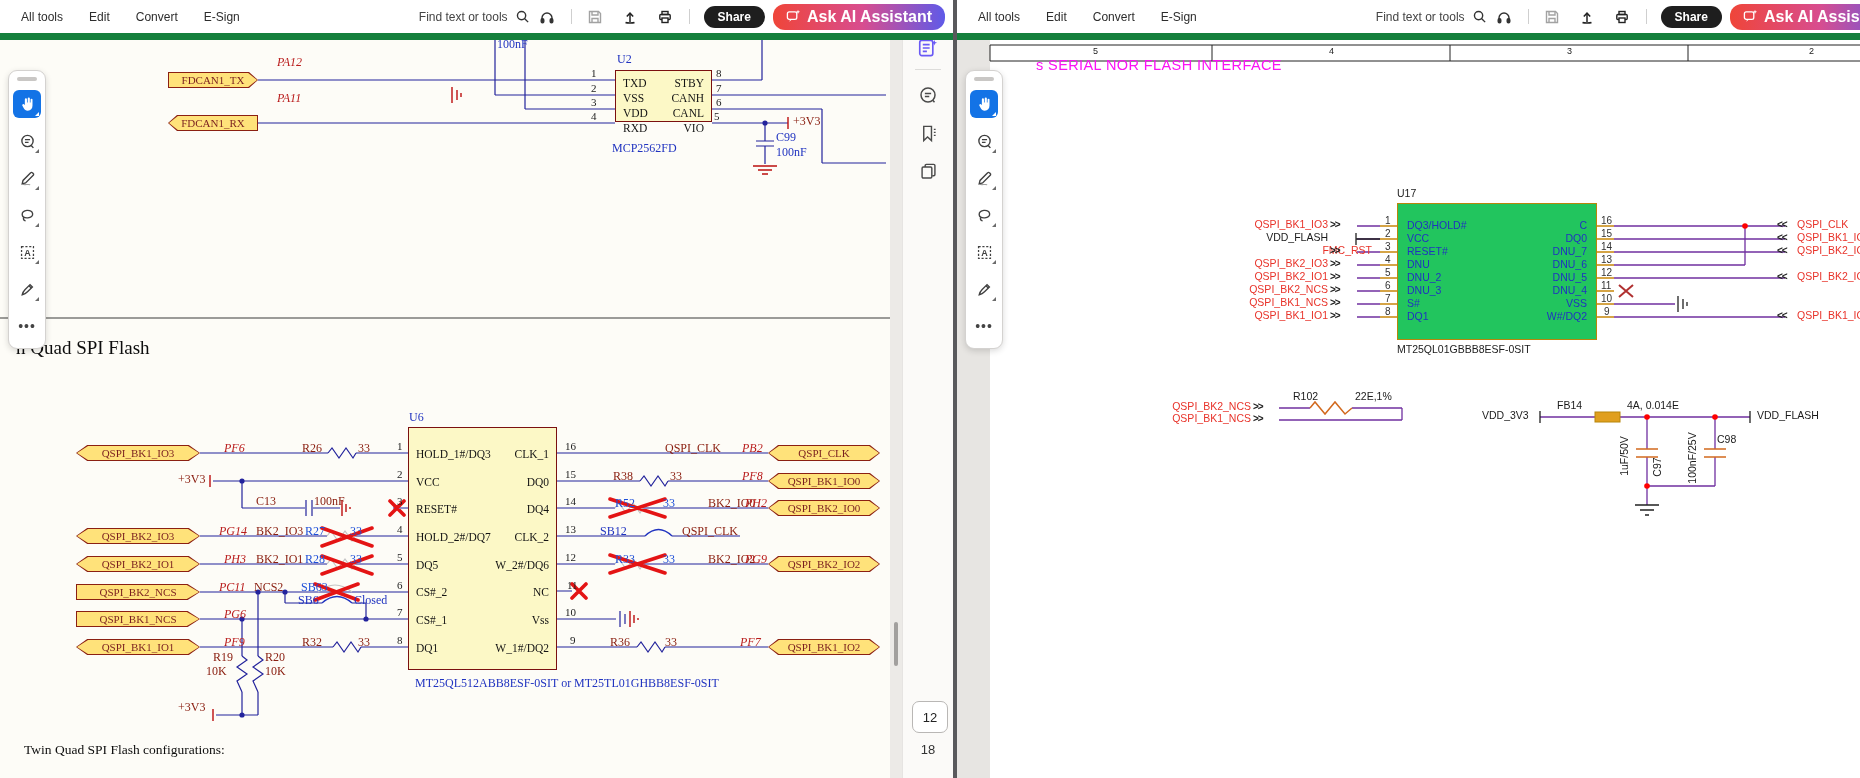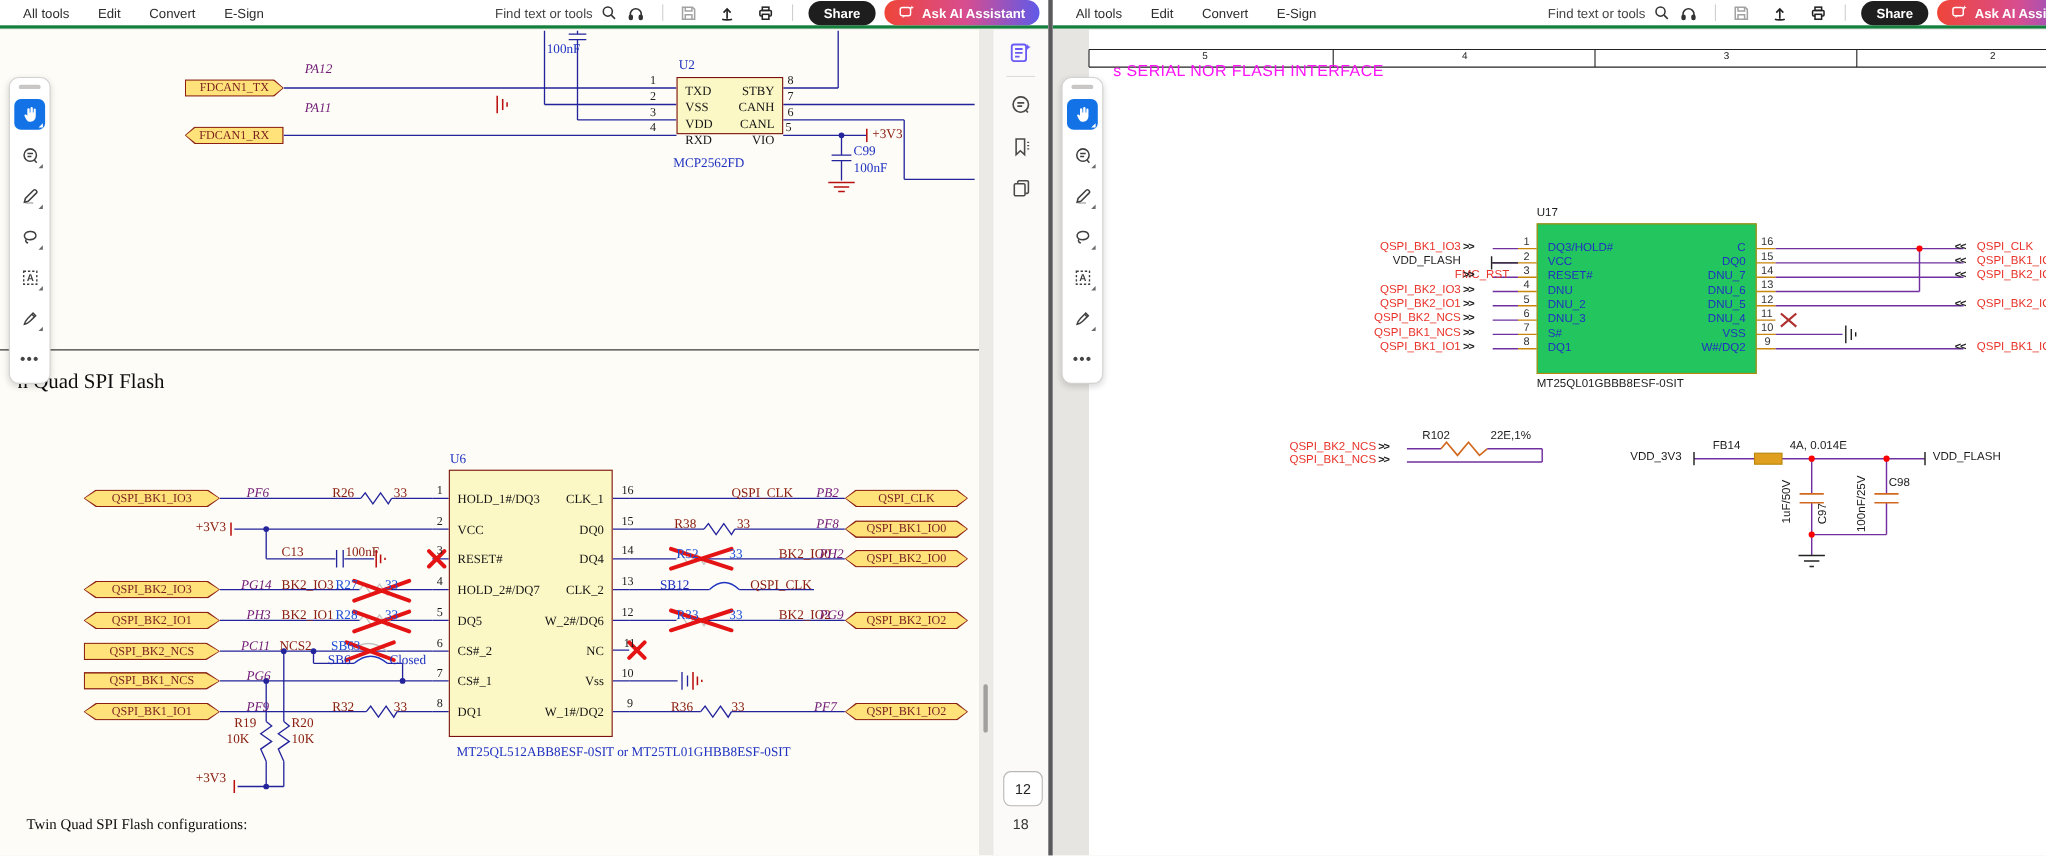--- a/index.html
+++ b/index.html
@@ -1,43 +1,43 @@
 <!DOCTYPE html>
 <html><head>
 <meta charset="utf-8">
 <style>
   html,body{margin:0;padding:0;background:#fff;}
   .app{position:relative;width:1860px;height:778px;overflow:hidden;font-family:"Liberation Sans",sans-serif;background:#fff;}
   .win{position:absolute;top:0;height:778px;overflow:hidden;background:#fff;}
   .divider{position:absolute;top:0;left:953px;width:4px;height:778px;background:#59595c;z-index:30;}
 
   
-  .toolbar{position:absolute;top:0;left:0;height:26px;z-index:20;background:#ffffff;border-bottom:3px solid #15803d;
+  .toolbar{position:absolute;top:0;left:0;height:40px;z-index:20;background:#ffffff;border-bottom:7px solid #15803d;
            display:flex;align-items:center;padding:0 8px;box-sizing:border-box;font-size:12px;color:#2d2d2d;}
   .tmenu{margin:0 13px;cursor:pointer;white-space:nowrap;}
   .findbox{margin-left:auto;display:flex;align-items:center;gap:7px;color:#444;white-space:nowrap;cursor:pointer;}
   .tbicon{width:17px;height:17px;margin:0 9px;display:flex;align-items:center;justify-content:center;background:none;border:none;padding:0;cursor:pointer;}
   .vdiv{width:1px;height:15px;background:#cfcfcf;margin:0 6px;}
   .share{background:#1e1e1e;color:#fff;font-weight:bold;font-size:12px;border:none;border-radius:12px;
          padding:4px 14px;margin:0 8px;cursor:pointer;white-space:nowrap;}
-  .ai{background:linear-gradient(90deg,#ef4539,#d84d8f 52%,#5f5ae8);color:#fff;font-weight:bold;font-size:12px;border:none;
+  .ai{background:linear-gradient(90deg,#ef4539,#d84d8f 52%,#5f5ae8);color:#fff;font-weight:bold;font-size:16px;border:none;
       border-radius:12px;padding:4px 13px;display:flex;align-items:center;gap:6px;cursor:pointer;white-space:nowrap;flex:none;}
 
   
   .doc{position:absolute;inset:0;z-index:1;}
   .pagebg{position:absolute;}
   .art{position:absolute;left:0;top:0;}
   .lb{position:absolute;white-space:pre;font:12px "Liberation Serif",serif;line-height:1.1;}
   .m{color:#8b2012;}  .b{color:#2033c0;}  .sb{color:#2033c0;}
-  .pi{color:#701a75;font-style:italic;}
+  .pi{color:#b91c1c;font-style:italic;}
   .g{color:#1d4ed8;}
   .pn{font-size:11px;color:#1c1c1c;}
   .title{font-size:19px;color:#0d0d0d;}
   .ft{font-size:13.5px;color:#0d0d0d;}
-  .mag{font-family:"Liberation Sans",sans-serif;font-size:14.5px;color:#fb12f5;letter-spacing:.4px;}
+  .mag{font-family:"Liberation Sans",sans-serif;font-size:14.5px;color:#fb12f5;letter-spacing:.4px;margin-left:24px;}
   .rul{font-family:"Liberation Sans",sans-serif;font-size:9px;color:#222;}
   .red{font-family:"Liberation Sans",sans-serif;font-size:10.5px;color:#e8332a;}
   .bl2{font-family:"Liberation Sans",sans-serif;font-size:10.5px;color:#1b1b1b;}
   .chv{font-family:"Liberation Sans",sans-serif;font-size:10px;font-weight:bold;color:#222;letter-spacing:-1px;}
   .pn2{font-family:"Liberation Sans",sans-serif;font-size:10px;color:#333;}
 
   
   .flag{position:absolute;height:16px;}
   .flag .inner{position:absolute;inset:1px;background:#ffe27a;display:flex;align-items:center;justify-content:center;}
   .flag,.flag .inner{}

